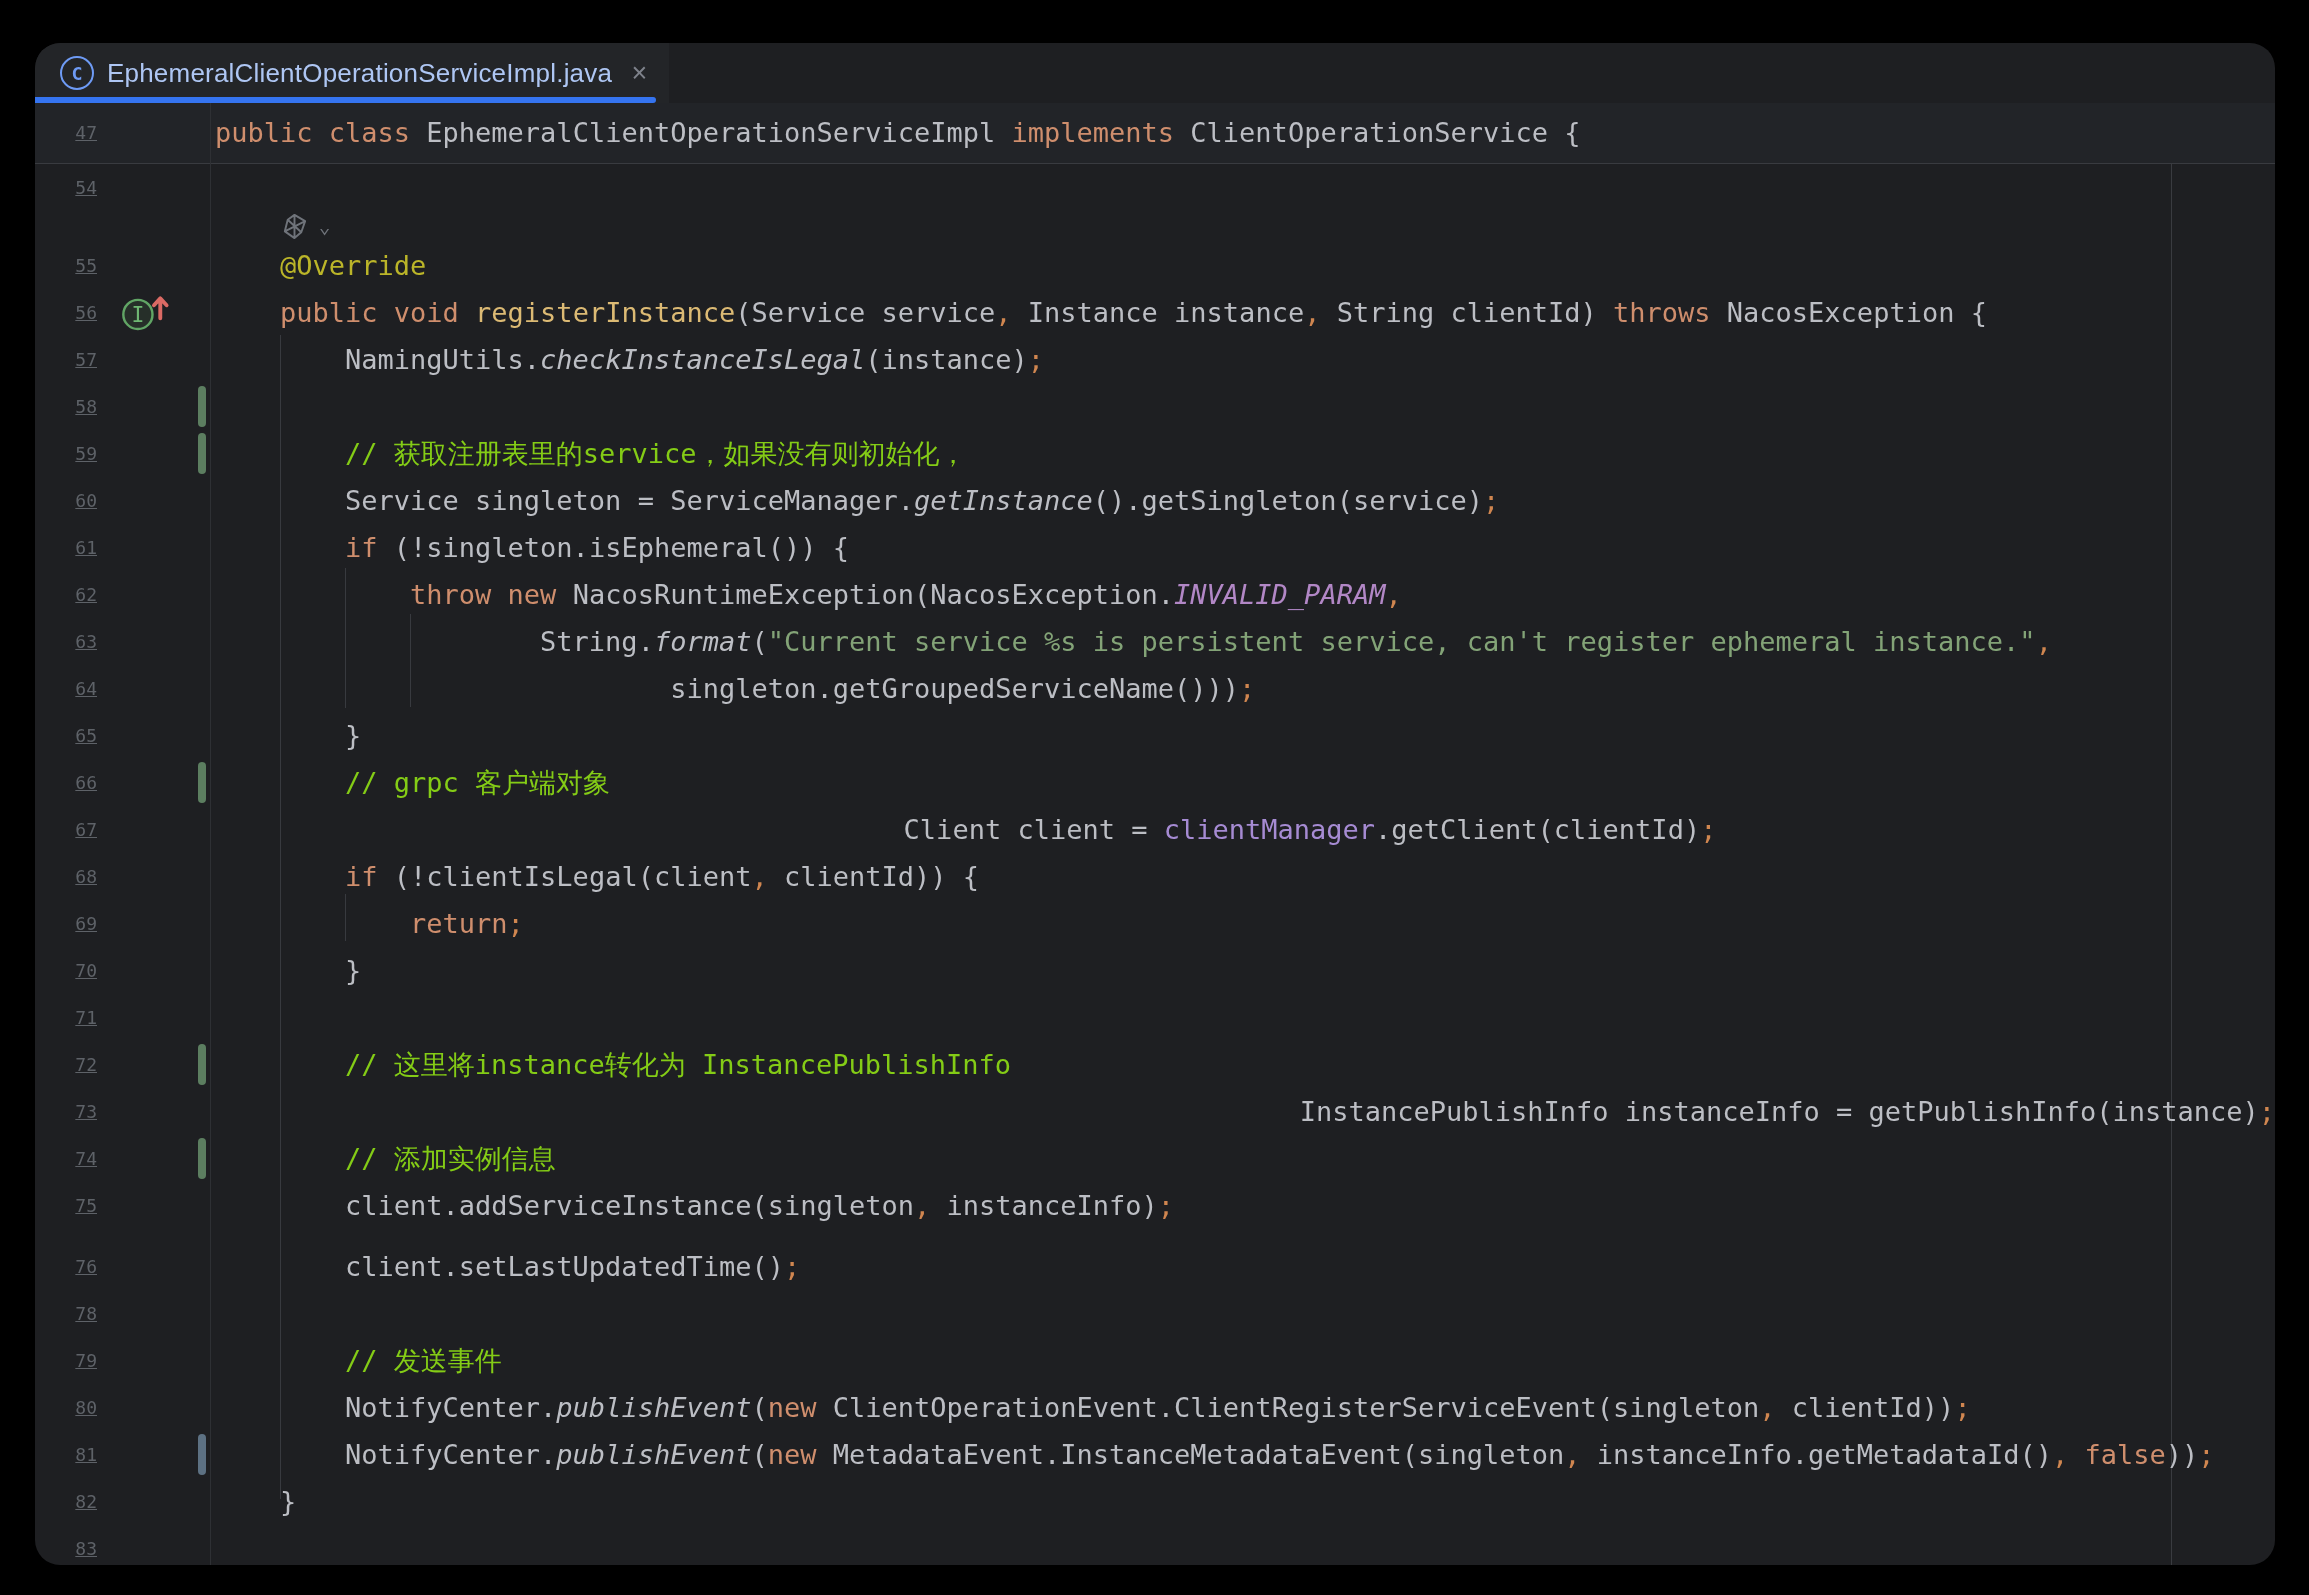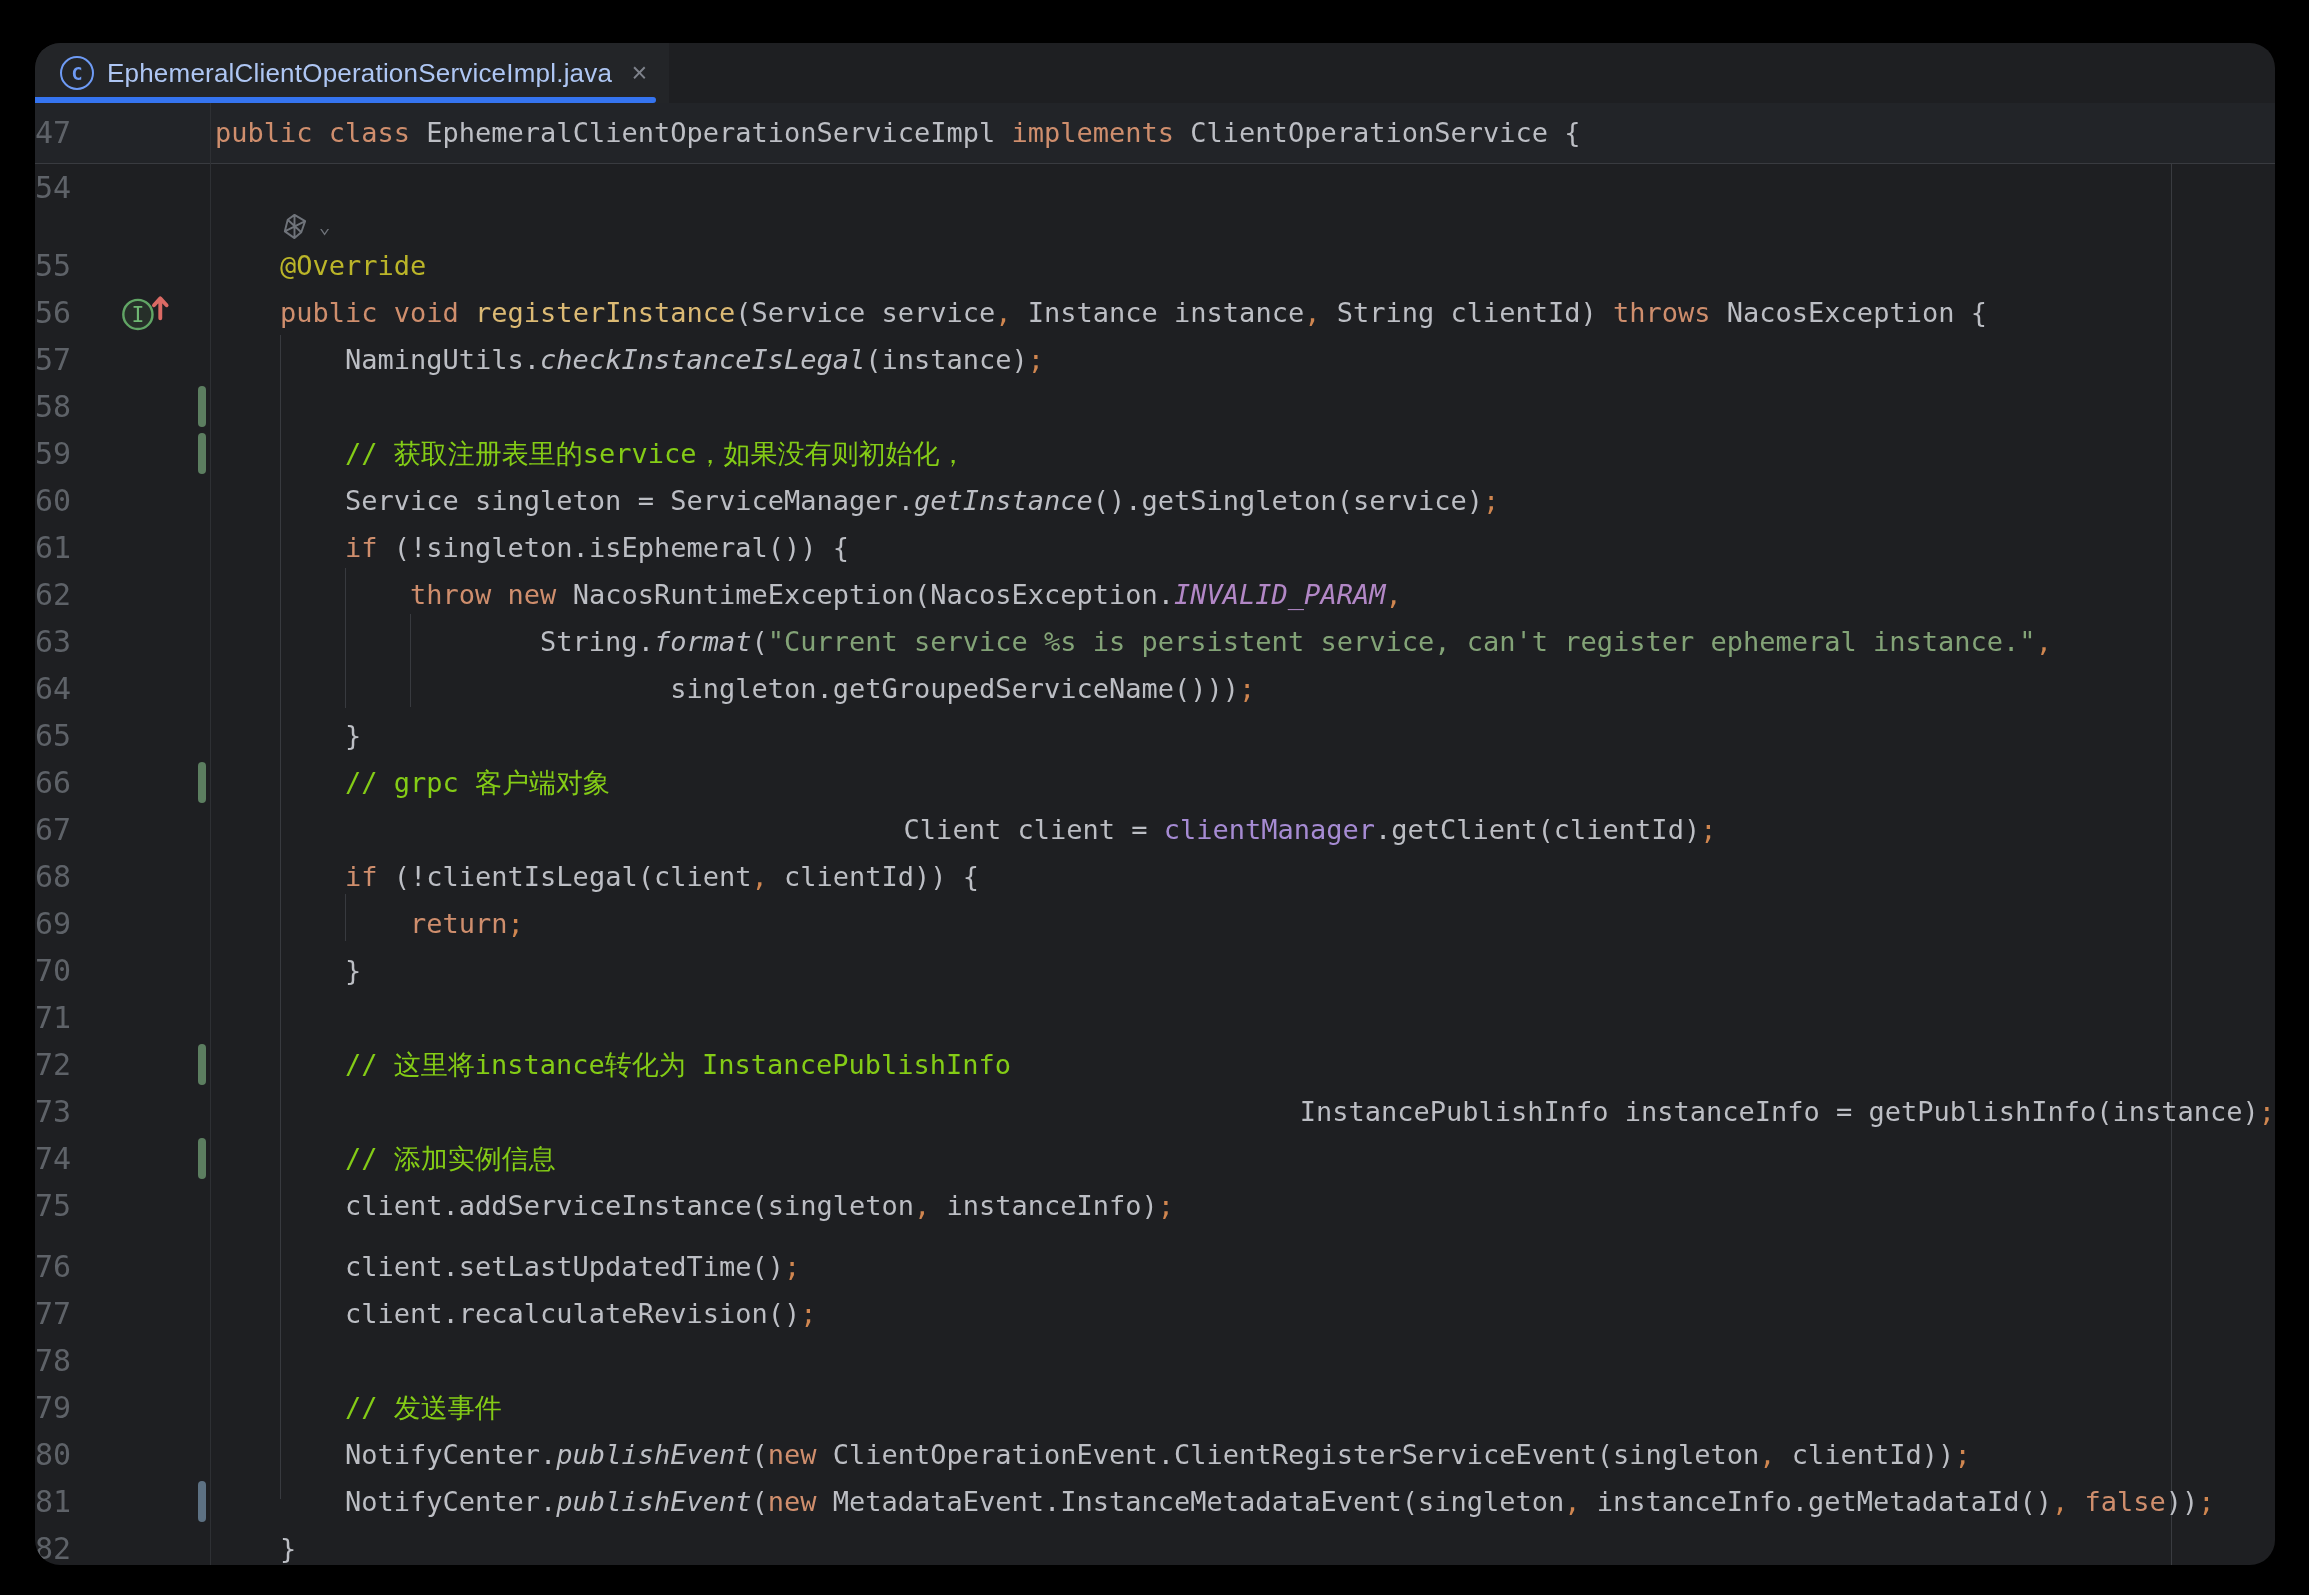--- a/index.html
+++ b/index.html
@@ -25,23 +25,23 @@
   #sticky{position:relative;height:60px;background:#222428;
           border-bottom:1.9px solid #393B40;}
   #sticky .ln{position:absolute;left:0;top:0;width:62px;height:60px;line-height:60px;}
   #sticky .code{position:absolute;left:0;top:0;height:60px;line-height:60px;}
 
   
   #editor{position:relative;height:1401px;overflow:hidden;
           font-family:"DejaVu Sans Mono","Liberation Mono",monospace;font-size:27px;}
   .row{position:relative;height:47px;}
   .row-inlay{position:relative;height:31px;}
-  .ln{position:absolute;left:0;top:0;width:62px;color:#5E6268;
-      font-family:"DejaVu Sans Mono","Liberation Mono",monospace;font-size:30px;
-      line-height:47px;cursor:pointer;}
+  .ln{position:absolute;left:0;top:0;width:62px;text-align:right;color:#5E6268;
+      font-family:"DejaVu Sans Mono","Liberation Mono",monospace;font-size:18px;
+      line-height:47px;cursor:pointer;text-decoration:underline;}
   .code{position:relative;display:block;white-space:pre;line-height:47px;
         font-family:"DejaVu Sans Mono","Liberation Mono",monospace;font-size:27px;
         color:#BCBEC4;cursor:text;}
   .marker{position:absolute;left:163px;top:2.9px;width:7.8px;height:41px;border-radius:3.9px;}
   .marker.added{background:#5C7E60;}
   .marker.modified{background:#5D7183;}
   .gicon{position:absolute;left:64px;top:1.9px;width:107px;height:43px;cursor:pointer;}
   .inlay-wrap{position:absolute;top:0;height:31px;display:flex;align-items:center;
               gap:9.7px;cursor:pointer;}
   .gutter-sep{position:absolute;left:175px;top:0;bottom:0;width:1px;background:#2E3034;}
@@ -193,24 +193,20 @@
         </div>
         <div class="row">
           <span class="ln">75</span>
           <span class="code" style="padding-left: calc(8ch + 180px);"><span class="tk-p">client.addServiceInstance(singleton</span><span class="tk-pu">,</span><span class="tk-p"> instanceInfo)</span><span class="tk-pu">;</span></span>
         </div>
         <div class="row">
           <span class="ln">76</span>
           <span class="code" style="padding-left: calc(8ch + 180px); margin-top: 14px;"><span class="tk-p">client.setLastUpdatedTime()</span><span class="tk-pu">;</span></span>
         </div>
         <div class="row">
-          <span class="ln">77</span>
-          <span class="code" style="padding-left: calc(8ch + 180px);"><span class="tk-p">client.recalculateRevision()</span><span class="tk-pu">;</span></span>
-        </div>
-        <div class="row">
           <span class="ln">78</span>
           <span class="code" style="padding-left: calc(8ch + 180px);"></span>
         </div>
         <div class="row">
           <span class="ln">79</span>
           <span class="code" style="padding-left: calc(8ch + 180px);"><span class="tk-c">// 发送事件</span></span>
         </div>
         <div class="row">
           <span class="ln">80</span>
           <span class="code" style="padding-left: calc(8ch + 180px);"><span class="tk-p">NotifyCenter.</span><span class="tk-i">publishEvent</span><span class="tk-p">(</span><span class="tk-k">new </span><span class="tk-p">ClientOperationEvent.ClientRegisterServiceEvent(singleton</span><span class="tk-pu">,</span><span class="tk-p"> clientId))</span><span class="tk-pu">;</span></span>

